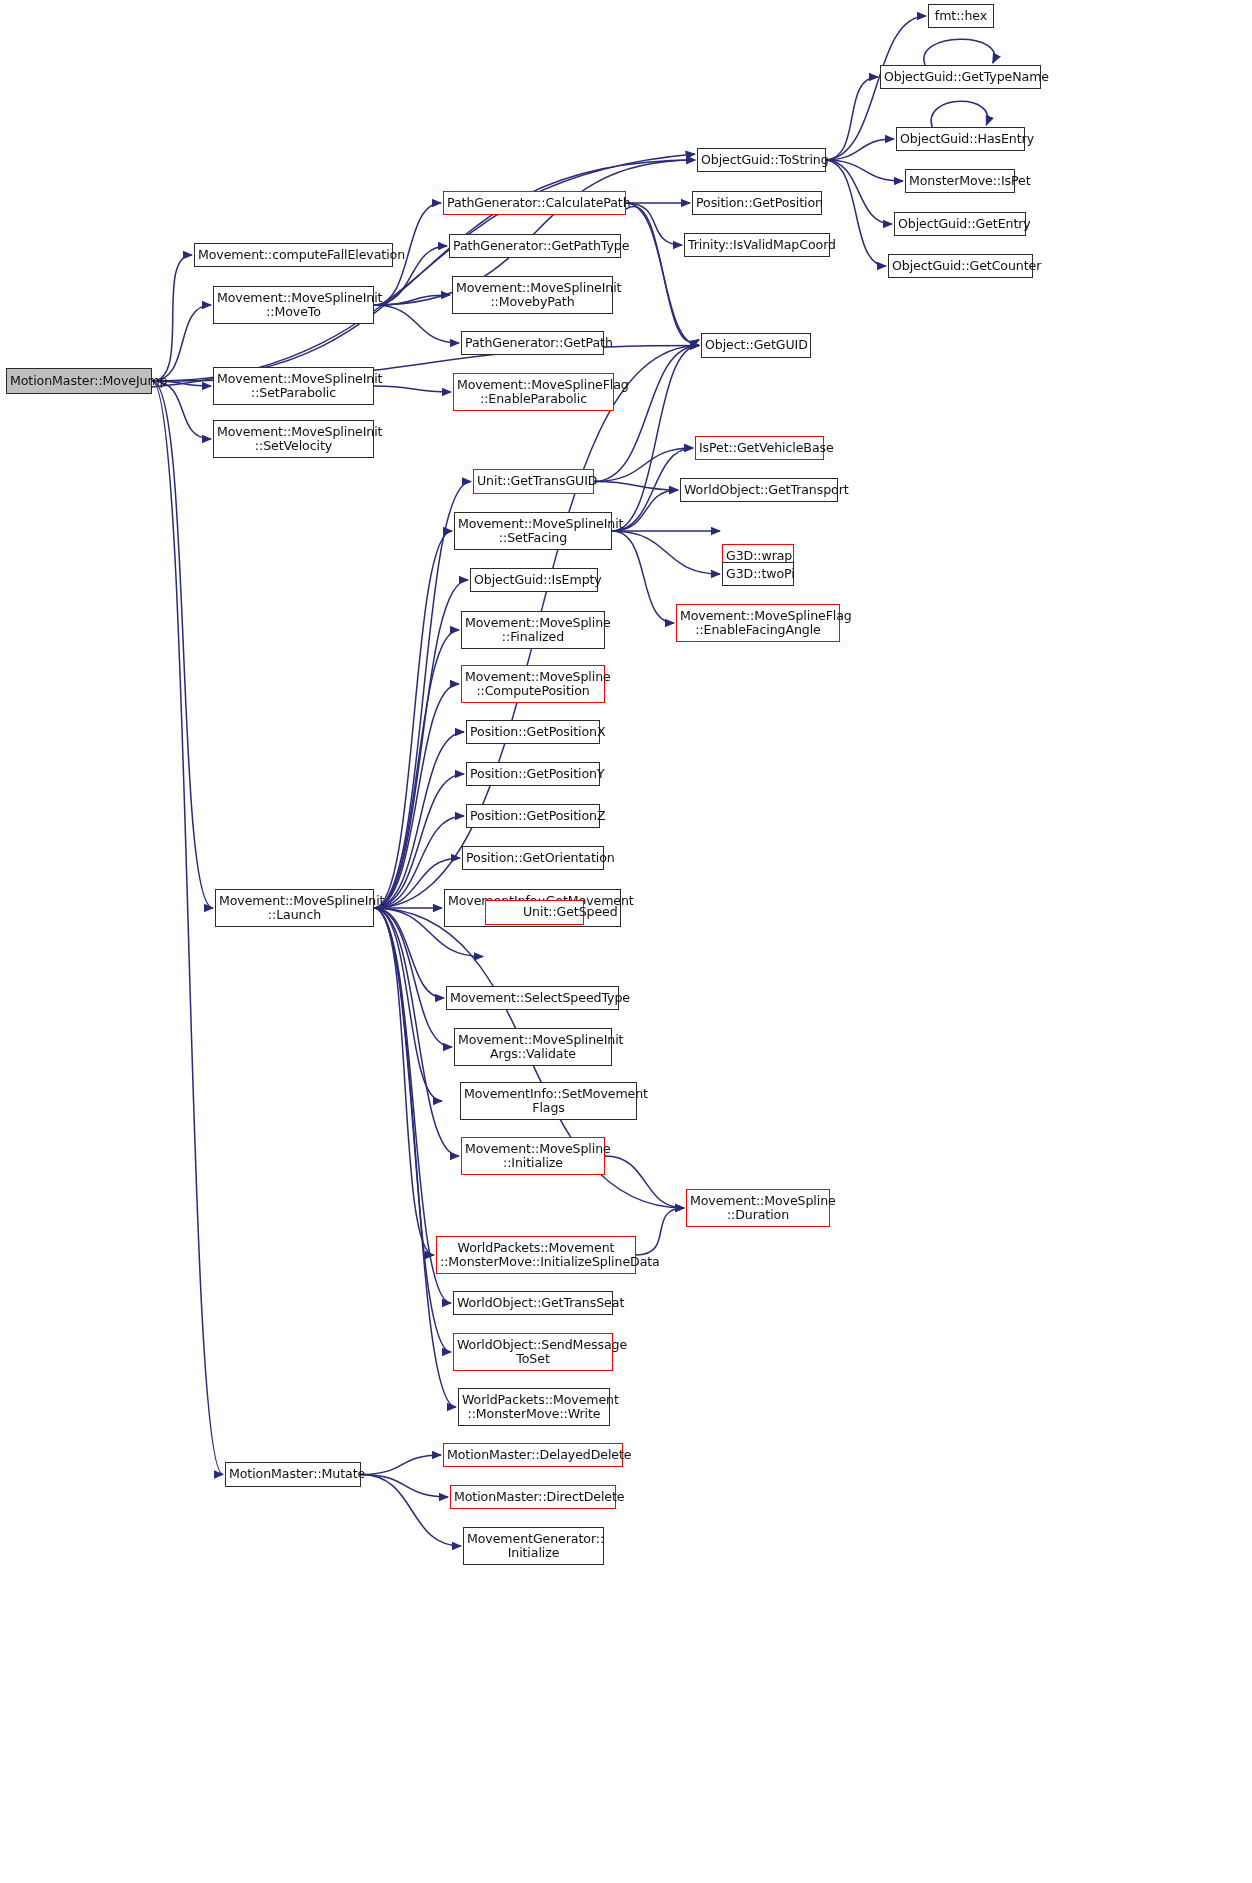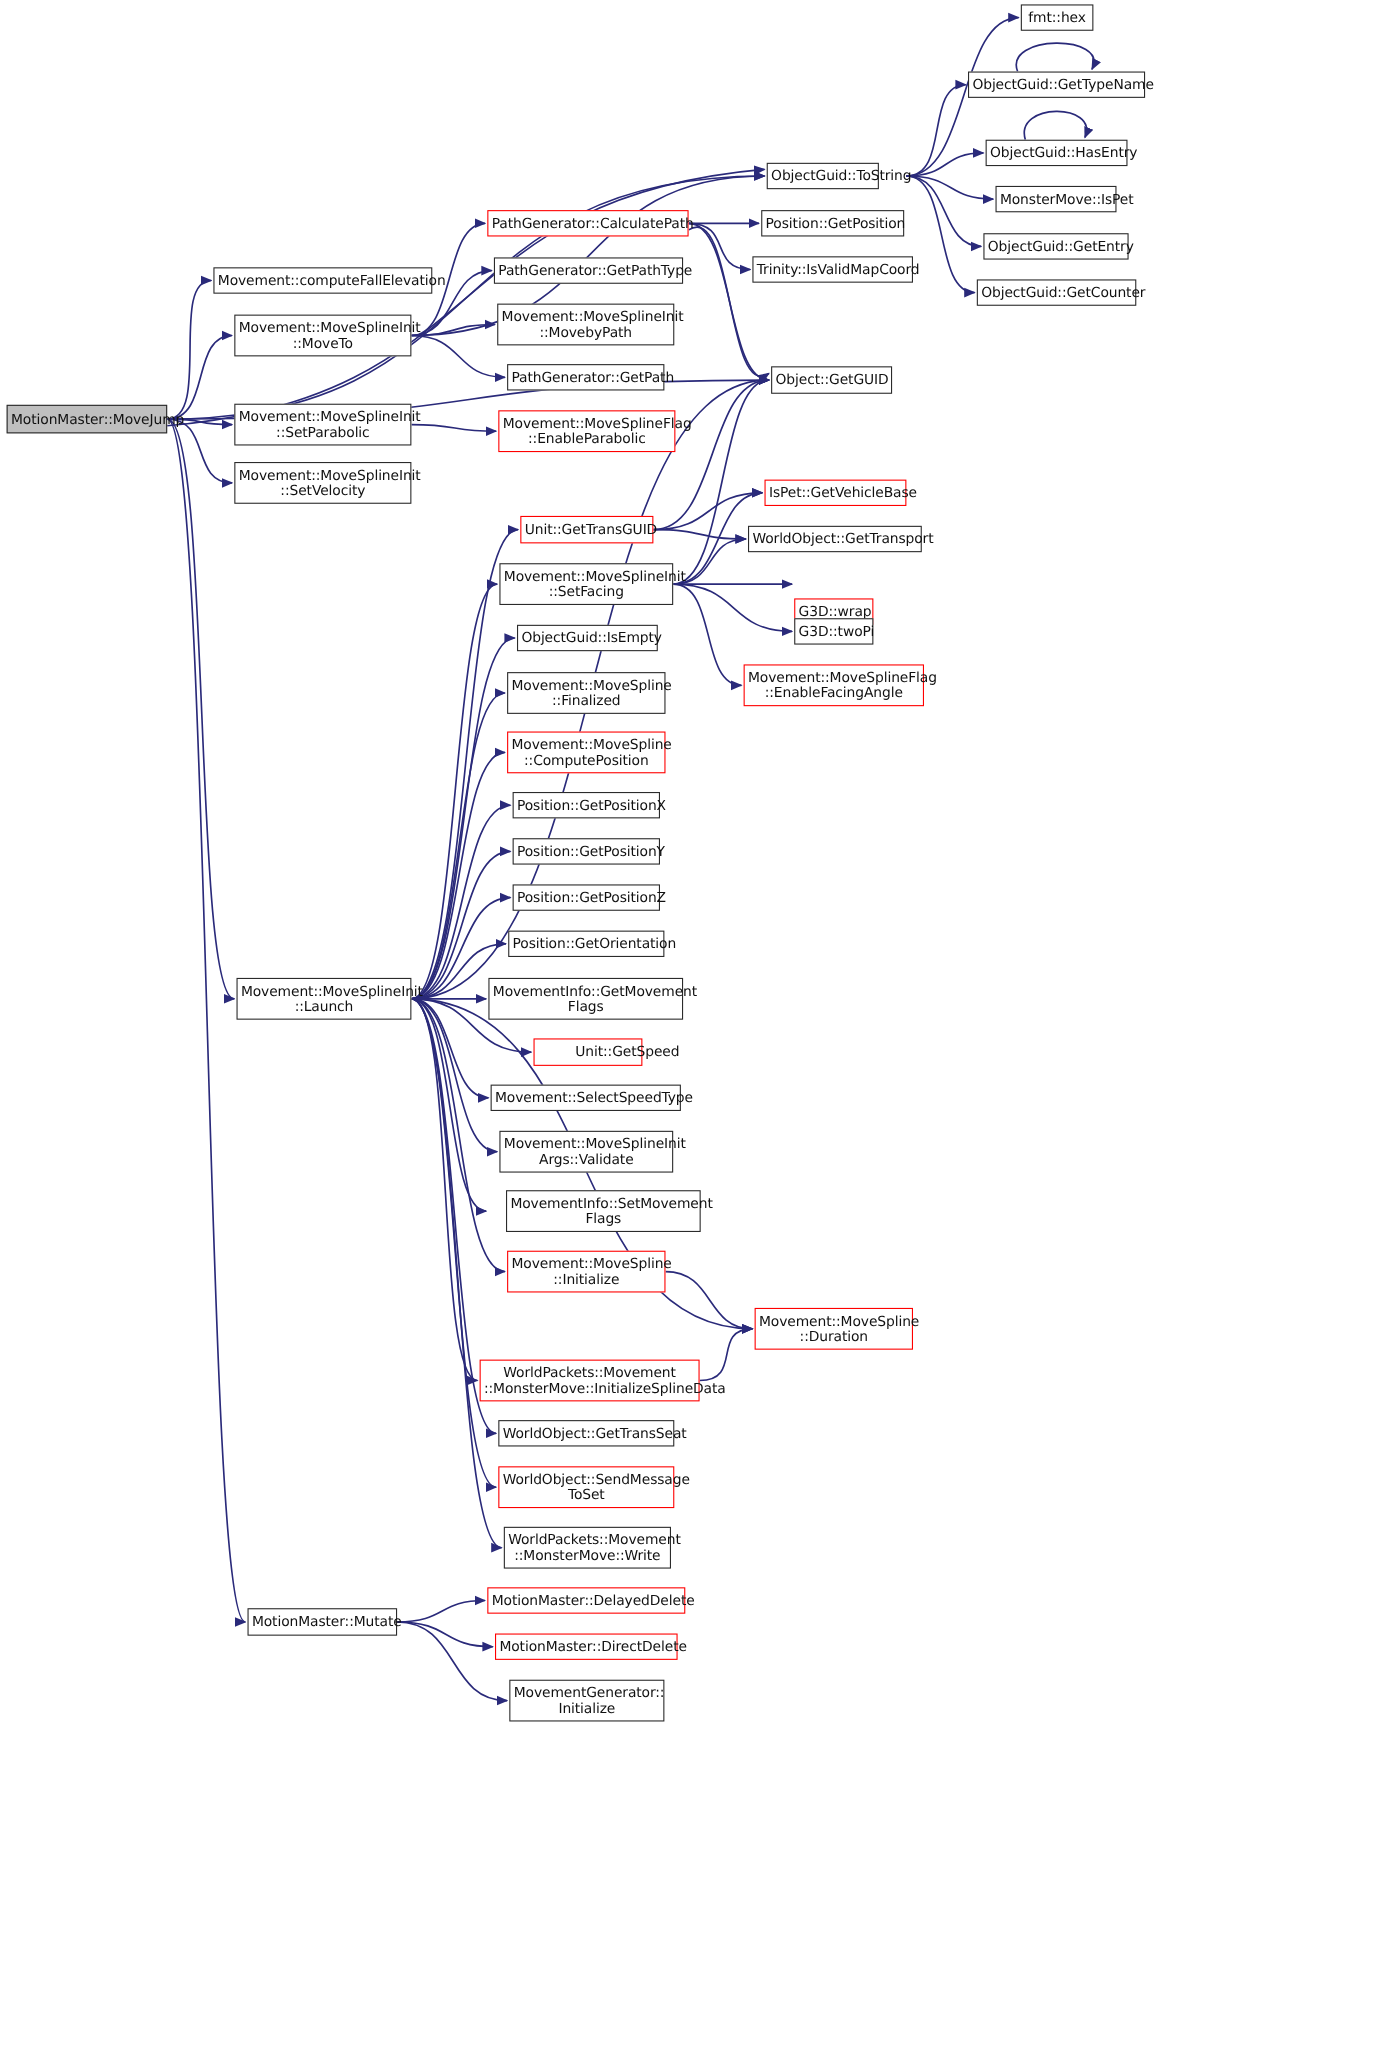--- a/index.html
+++ b/index.html
@@ -159,21 +159,21 @@
       <div class="node" style="left: 466px; top: 804px; width: 134px; height: 24px;">
         <span>Position::GetPositionZ</span>
       </div>
       <div class="node" style="left: 462px; top: 846px; width: 142px; height: 24px;">
         <span>Position::GetOrientation</span>
       </div>
       <div class="node" style="left: 444px; top: 889px; width: 177px; height: 38px;">
         <span>MovementInfo::GetMovement
 Flags</span>
       </div>
-      <div class="node red" style="left: 485px; top: 944px; width: 99px; height: 25px; padding-left: 37px;">
+      <div class="node red" style="left: 485px; top: 900px; width: 99px; height: 25px; padding-left: 37px;">
         <span>Unit::GetSpeed</span>
       </div>
       <div class="node" style="left: 446px; top: 986px; width: 173px; height: 24px;">
         <span>Movement::SelectSpeedType</span>
       </div>
       <div class="node" style="left: 454px; top: 1028px; width: 158px; height: 38px;">
         <span>Movement::MoveSplineInit
 Args::Validate</span>
       </div>
       <div class="node" style="left: 460px; top: 1082px; width: 177px; height: 38px;">
@@ -202,21 +202,21 @@
       <div class="node red" style="left: 443px; top: 1443px; width: 180px; height: 24px;">
         <span>MotionMaster::DelayedDelete</span>
       </div>
       <div class="node red" style="left: 450px; top: 1485px; width: 166px; height: 24px;">
         <span>MotionMaster::DirectDelete</span>
       </div>
       <div class="node" style="left: 463px; top: 1527px; width: 141px; height: 38px;">
         <span>MovementGenerator::
 Initialize</span>
       </div>
-      <div class="node" style="left: 697px; top: 148px; width: 102px; height: 24px;">
+      <div class="node" style="left: 697px; top: 148px; width: 129px; height: 24px;">
         <span>ObjectGuid::ToString</span>
       </div>
       <div class="node" style="left: 692px; top: 191px; width: 130px; height: 24px;">
         <span>Position::GetPosition</span>
       </div>
       <div class="node" style="left: 684px; top: 233px; width: 146px; height: 24px;">
         <span>Trinity::IsValidMapCoord</span>
       </div>
       <div class="node" style="left: 701px; top: 333px; width: 110px; height: 25px;">
         <span>Object::GetGUID</span>

